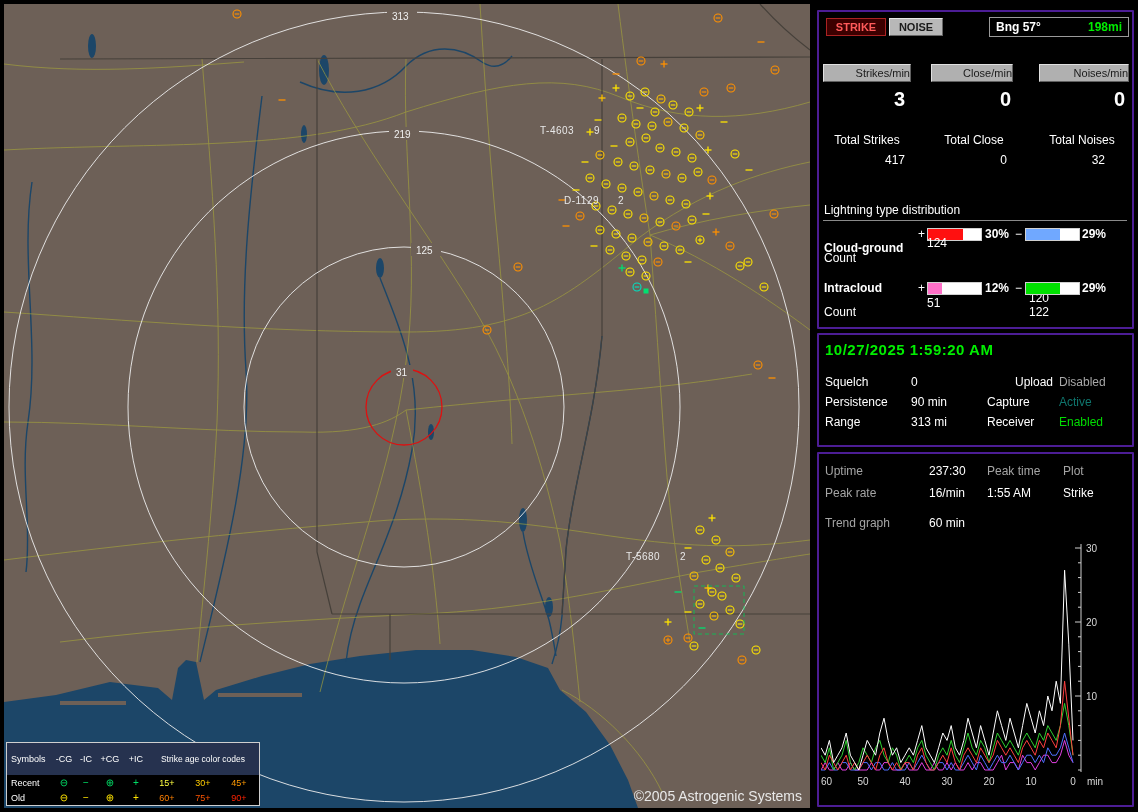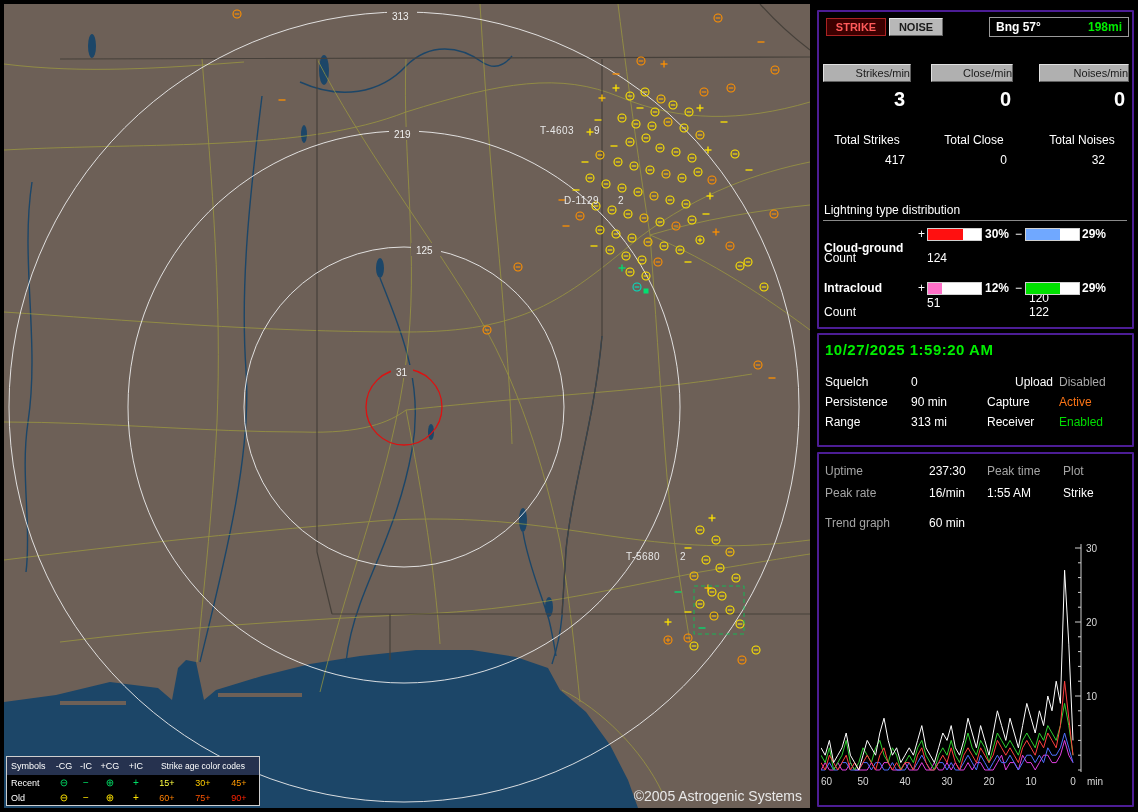--- a/index.html
+++ b/index.html
@@ -8,21 +8,21 @@
   
   #map{position:absolute;left:4px;top:4px;width:806px;height:804px;background:#6d6057;}
   #map svg{display:block;width:100%;height:100%;}
   .ring-label{fill:#f0f0f0;font-size:10px;font-family:"Liberation Sans",sans-serif;}
   .storm-label{fill:#e8e8e8;font-size:10px;font-family:"Liberation Sans",sans-serif;letter-spacing:0.5px;}
   #copyright{position:absolute;right:8px;bottom:4px;color:#e8e8e8;font-size:14px;}
 
   
   #legend{position:absolute;left:2px;bottom:2px;width:252px;background:#000;border:1px solid #cfcfcf;font-size:9px;color:#fff;}
   .lg-row{display:grid;grid-template-columns:46px 22px 22px 26px 26px 36px 36px 36px;align-items:center;height:15px;}
-  .lg-head{background:#26324f;height:18px;}
+  .lg-head{background:#26324f;height:32px;}
   .lg-age-title{grid-column:6 / span 3;text-align:center;font-size:8.5px;}
   .lg-cell{text-align:center;}
   .lg-label{text-align:left;padding-left:4px;color:#fff;}
   .lg-sym{font-size:10px;text-align:center;line-height:14px;}
 
   
   #panel{position:absolute;left:817px;top:10px;width:315px;height:795px;}
   .pbox{position:absolute;left:0;width:313px;background:#000;border:2px solid #4c1d95;border-radius:1px;}
   .abs{position:absolute;}
   .t12{font-size:12px;color:#fff;}
@@ -670,21 +670,21 @@
       <div class="bar-fill" style="background-color: rgb(255, 16, 16); width: 66%;"></div>
     </div>
     <div class="t12 bold abs" style="left:166px;top:215px;">30%</div>
     <div class="t12 abs" style="left:196px;top:215px;">−</div>
     <div class="bar abs" style="left:206px;top:216px;width:53px;">
       <div class="bar-fill" style="background-color: rgb(112, 168, 255); width: 63.8%;"></div>
     </div>
     <div class="t12 bold abs" style="left:263px;top:215px;">29%</div>
 
     <div class="t12 abs" style="left:5px;top:239px;">Count</div>
-    <div class="t12 abs" style="left:108px;top:239px;">124</div>
+    <div class="t12 abs" style="left:108px;top:224px;">124</div>
     <div class="t12 abs" style="left:210px;top:239px;margin-top:40px;">120</div>
 
     <div class="t12 bold abs" style="left:5px;top:269px;">Intracloud</div>
     <div class="t12 abs" style="left:99px;top:269px;">+</div>
     <div class="bar abs" style="left:108px;top:270px;width:53px;">
       <div class="bar-fill" style="background-color: rgb(255, 112, 200); width: 26.4%;"></div>
     </div>
     <div class="t12 bold abs" style="left:166px;top:269px;">12%</div>
     <div class="t12 abs" style="left:196px;top:269px;">−</div>
     <div class="bar abs" style="left:206px;top:270px;width:53px;">
@@ -701,21 +701,21 @@
     <div id="datetime" class="abs" style="left:6px;top:6px;">10/27/2025 1:59:20 AM</div>
 
     <div class="t12 abs" style="left:6px;top:40px;">Squelch</div>
     <div class="t12 abs" style="left:92px;top:40px;">0</div>
     <div class="t12 abs" style="left:168px;top:40px;margin-left:28px;">Upload</div>
     <div class="t12 abs" style="left: 240px; top: 40px; color: rgb(168, 168, 168);">Disabled</div>
 
     <div class="t12 abs" style="left:6px;top:60px;">Persistence</div>
     <div class="t12 abs" style="left:92px;top:60px;">90 min</div>
     <div class="t12 abs" style="left:168px;top:60px;">Capture</div>
-    <div class="t12 abs" style="left: 240px; top: 60px; color: #f97316;">Active</div>
+    <div class="t12 abs" style="left: 240px; top: 60px; color: #0f766e;">Active</div>
 
     <div class="t12 abs" style="left:6px;top:80px;">Range</div>
     <div class="t12 abs" style="left:92px;top:80px;">313 mi</div>
     <div class="t12 abs" style="left:168px;top:80px;">Receiver</div>
     <div class="t12 abs" style="left: 240px; top: 80px; color: rgb(0, 221, 0);">Enabled</div>
   </div>
 
   <div class="pbox" style="top:442px;height:351px;">
     <div class="t12 gray abs" style="left:6px;top:10px;">Uptime</div>
     <div class="t12 abs" style="left:110px;top:10px;">237:30</div>

